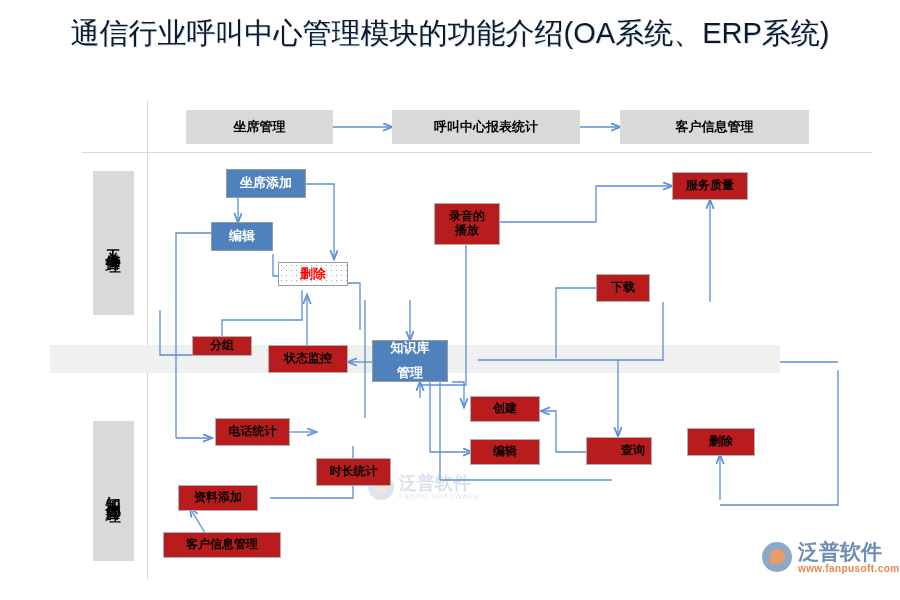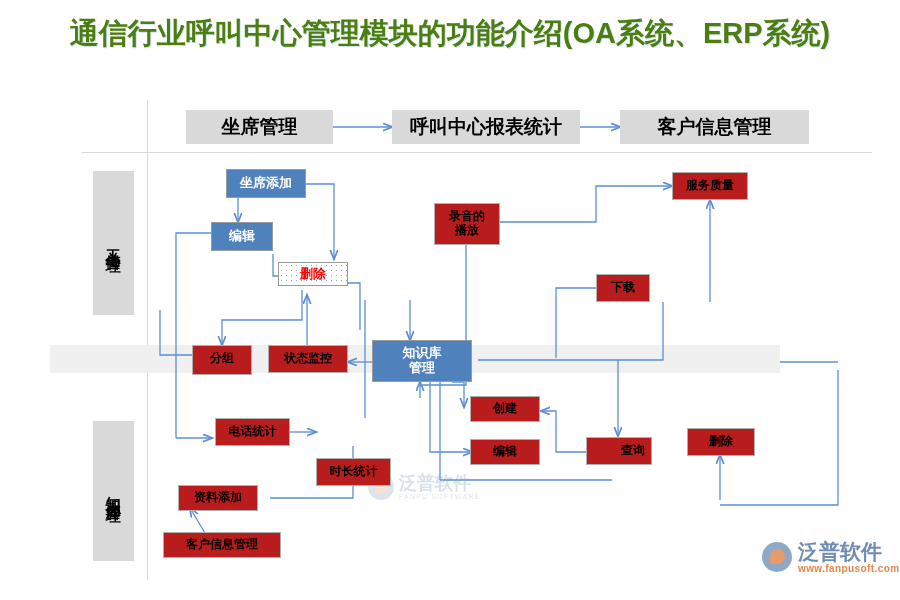--- a/index.html
+++ b/index.html
@@ -19,22 +19,22 @@
   }
 
   
   #title {
     position: absolute;
     left: 0;
     top: 14px;
     width: 900px;
     text-align: center;
     font-size: 29px;
-    font-weight: bold;
-    color: #4d7c0f;
+    font-weight: normal;
+    color: #0f172a;
     letter-spacing: 0px;
     text-shadow: 1px 1px 0 #cfe8f7;
     white-space: nowrap;
   }
 
   
   .vline {
     position: absolute;
     width: 1px;
     background: #d9d9d9;
@@ -62,21 +62,21 @@
     justify-content: center;
     text-align: center;
     font-weight: bold;
     line-height: 1.15;
     z-index: 5;
   }
   .box-gray {
     background: #d9d9d9;
     color: #000000;
     border: none;
-    font-size: 19px;
+    font-size: 13px;
   }
   .box-side {
     background: #d9d9d9;
     color: #000000;
     border: none;
     font-size: 15px;
     writing-mode: vertical-rl;
     text-orientation: upright;
     letter-spacing: 3px;
   }
@@ -267,28 +267,28 @@
 
   <div class="box box-gray" style="left:186px; top:110px; width:147px; height:34px;">坐席管理</div>
   <div class="box box-gray" style="left:392px; top:110px; width:188px; height:34px;">呼叫中心报表统计</div>
   <div class="box box-gray" style="left:620px; top:110px; width:189px; height:34px;">客户信息管理</div>
 
   <div class="box box-side" style="left:93px; top:171px; width:41px; height:144px;">工单管理</div>
   <div class="box box-side" style="left:93px; top:421px; width:41px; height:140px;">知识库管理</div>
 
   <div class="box box-blue" style="left:190px; top:169px; width:80px; height:29px;margin-left:36px;">坐席添加</div>
   <div class="box box-blue" style="left:211px; top:222px; width:62px; height:29px;">编辑</div>
-  <div class="box box-blue" style="left:372px; top:340px; width:100px; height:42px; flex-direction:column;">
+  <div class="box box-blue" style="left:372px; top:340px; width:76px; height:42px; flex-direction:column;justify-content:space-between;">
     <span>知识库</span>
     <span>管理</span>
   </div>
 
   <div class="box box-dotted" style="left:278px; top:262px; width:70px; height:24px;">删除</div>
 
-  <div class="box box-white" style="left:192px; top:345px; width:60px; height:30px;font-family:Liberation Mono, monospace;">分组</div>
+  <div class="box box-white" style="left:192px; top:336px; width:60px; height:20px;">分组</div>
   <div class="box box-white" style="left:268px; top:345px; width:80px; height:28px;">状态监控</div>
 
   <div class="box box-white" style="left:434px; top:203px; width:66px; height:42px; flex-direction:column;">
     <span>录音的</span>
     <span>播放</span>
   </div>
 
   <div class="box box-white" style="left:672px; top:172px; width:76px; height:28px;">服务质量</div>
   <div class="box box-white" style="left:596px; top:274px; width:54px; height:28px;">下载</div>
 

